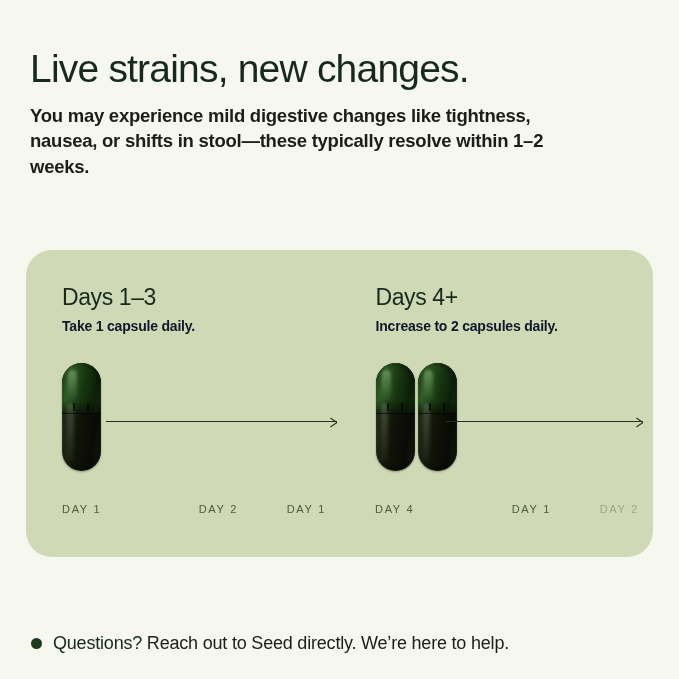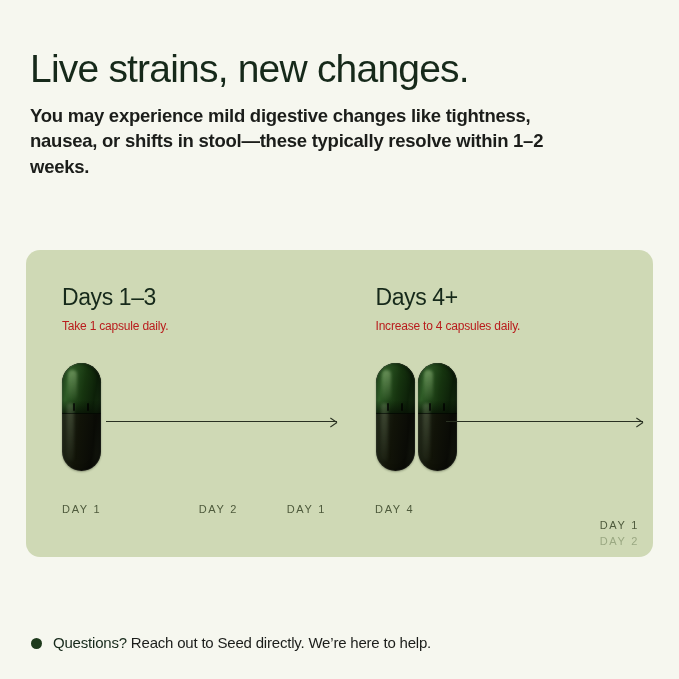--- a/index.html
+++ b/index.html
@@ -48,21 +48,21 @@
   }
 
   
   .card {
     position: absolute;
     left: 26px;
     top: 250px;
     width: 627px;
     height: 307px;
     background: #cfd9b5;
-    border-radius: 14px;
+    border-radius: 26px;
   }
 
   .col {
     position: absolute;
     top: 0;
     height: 100%;
   }
   .col-left  { left: 0;     width: 50%; }
   .col-right { left: 50%;   width: 50%; }
 
@@ -74,25 +74,25 @@
     line-height: 28px;
     font-weight: 400;
     letter-spacing: -0.4px;
     color: #16291a;
     white-space: nowrap;
   }
   .col-sub {
     position: absolute;
     left: 36px;
     top: 65px;
-    font-size: 12px;
+    font-size: 14px;
     line-height: 22px;
-    font-weight: 400;
+    font-weight: 700;
     letter-spacing: -0.2px;
-    color: #b91c1c;
+    color: #0f172a;
     white-space: nowrap;
   }
 
   
   .capsule-row {
     position: absolute;
     left: 36px;
     top: 113px;
     display: flex;
     gap: 3px;
@@ -209,21 +209,21 @@
   .arrow .head::after  { top: 4.5px; transform: rotate(-34deg); transform-origin: right center; }
 
   
   .day-labels {
     position: absolute;
     top: 251px;
     height: 16px;
     display: flex;
   }
   .day-labels-left  { left: 36px;  width: 264px; }
-  .day-labels-right { left: 349px; width: 264px; flex-direction: column; }
+  .day-labels-right { left: 349px; width: 264px; }
   .day-label {
     flex: 1;
     font-size: 11px;
     line-height: 16px;
     letter-spacing: 1.7px;
     color: #4e5a3c;
     white-space: nowrap;
   }
   .day-label.center { text-align: right; }
   .day-label.right  { text-align: right; }
@@ -240,21 +240,21 @@
     white-space: nowrap;
   }
   .footer-dot {
     width: 11px;
     height: 11px;
     border-radius: 50%;
     background: #1e3a1c;
     flex: none;
   }
   .footer-text {
-    font-size: 15px;
+    font-size: 18px;
     line-height: 22px;
     letter-spacing: -0.2px;
     color: #1b1d1a;
   }
   .footer-text .lead { color: #16291a; }
 </style>
 </head>
 <body>
 
 <div class="page">
@@ -283,21 +283,21 @@
           <div class="notch n2"></div>
           <div class="rim"></div>
         </div>
       </div>
     </div>
 
     <div class="col col-right">
 
       <div class="col-title">Days 4+</div>
 
-      <div class="col-sub">Increase to 4 capsules daily.</div>
+      <div class="col-sub">Increase to 2 capsules daily.</div>
 
       <div class="capsule-row">
         <div class="capsule">
           <div class="cap">
             <div class="cap-gloss"></div>
             <div class="cap-shade"></div>
           </div>
           <div class="body-gloss"></div>
           <div class="seam"></div>
           <div class="notch n1"></div>

